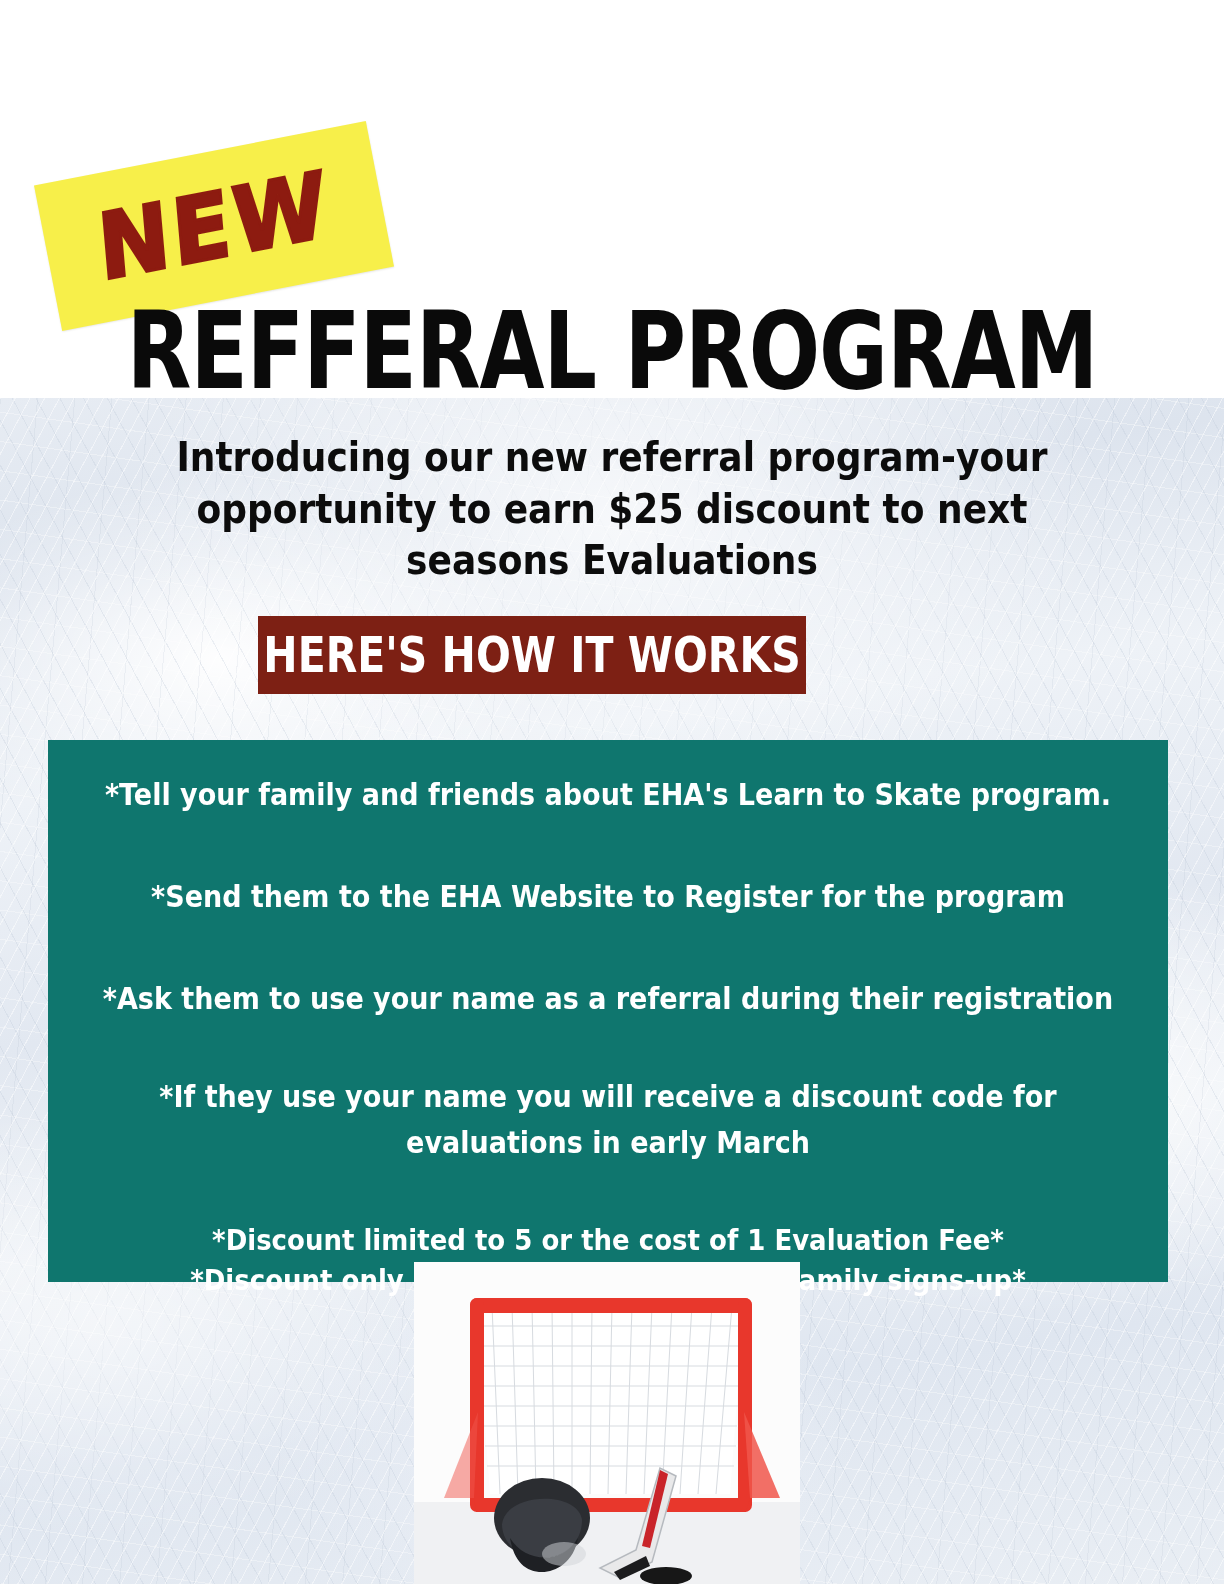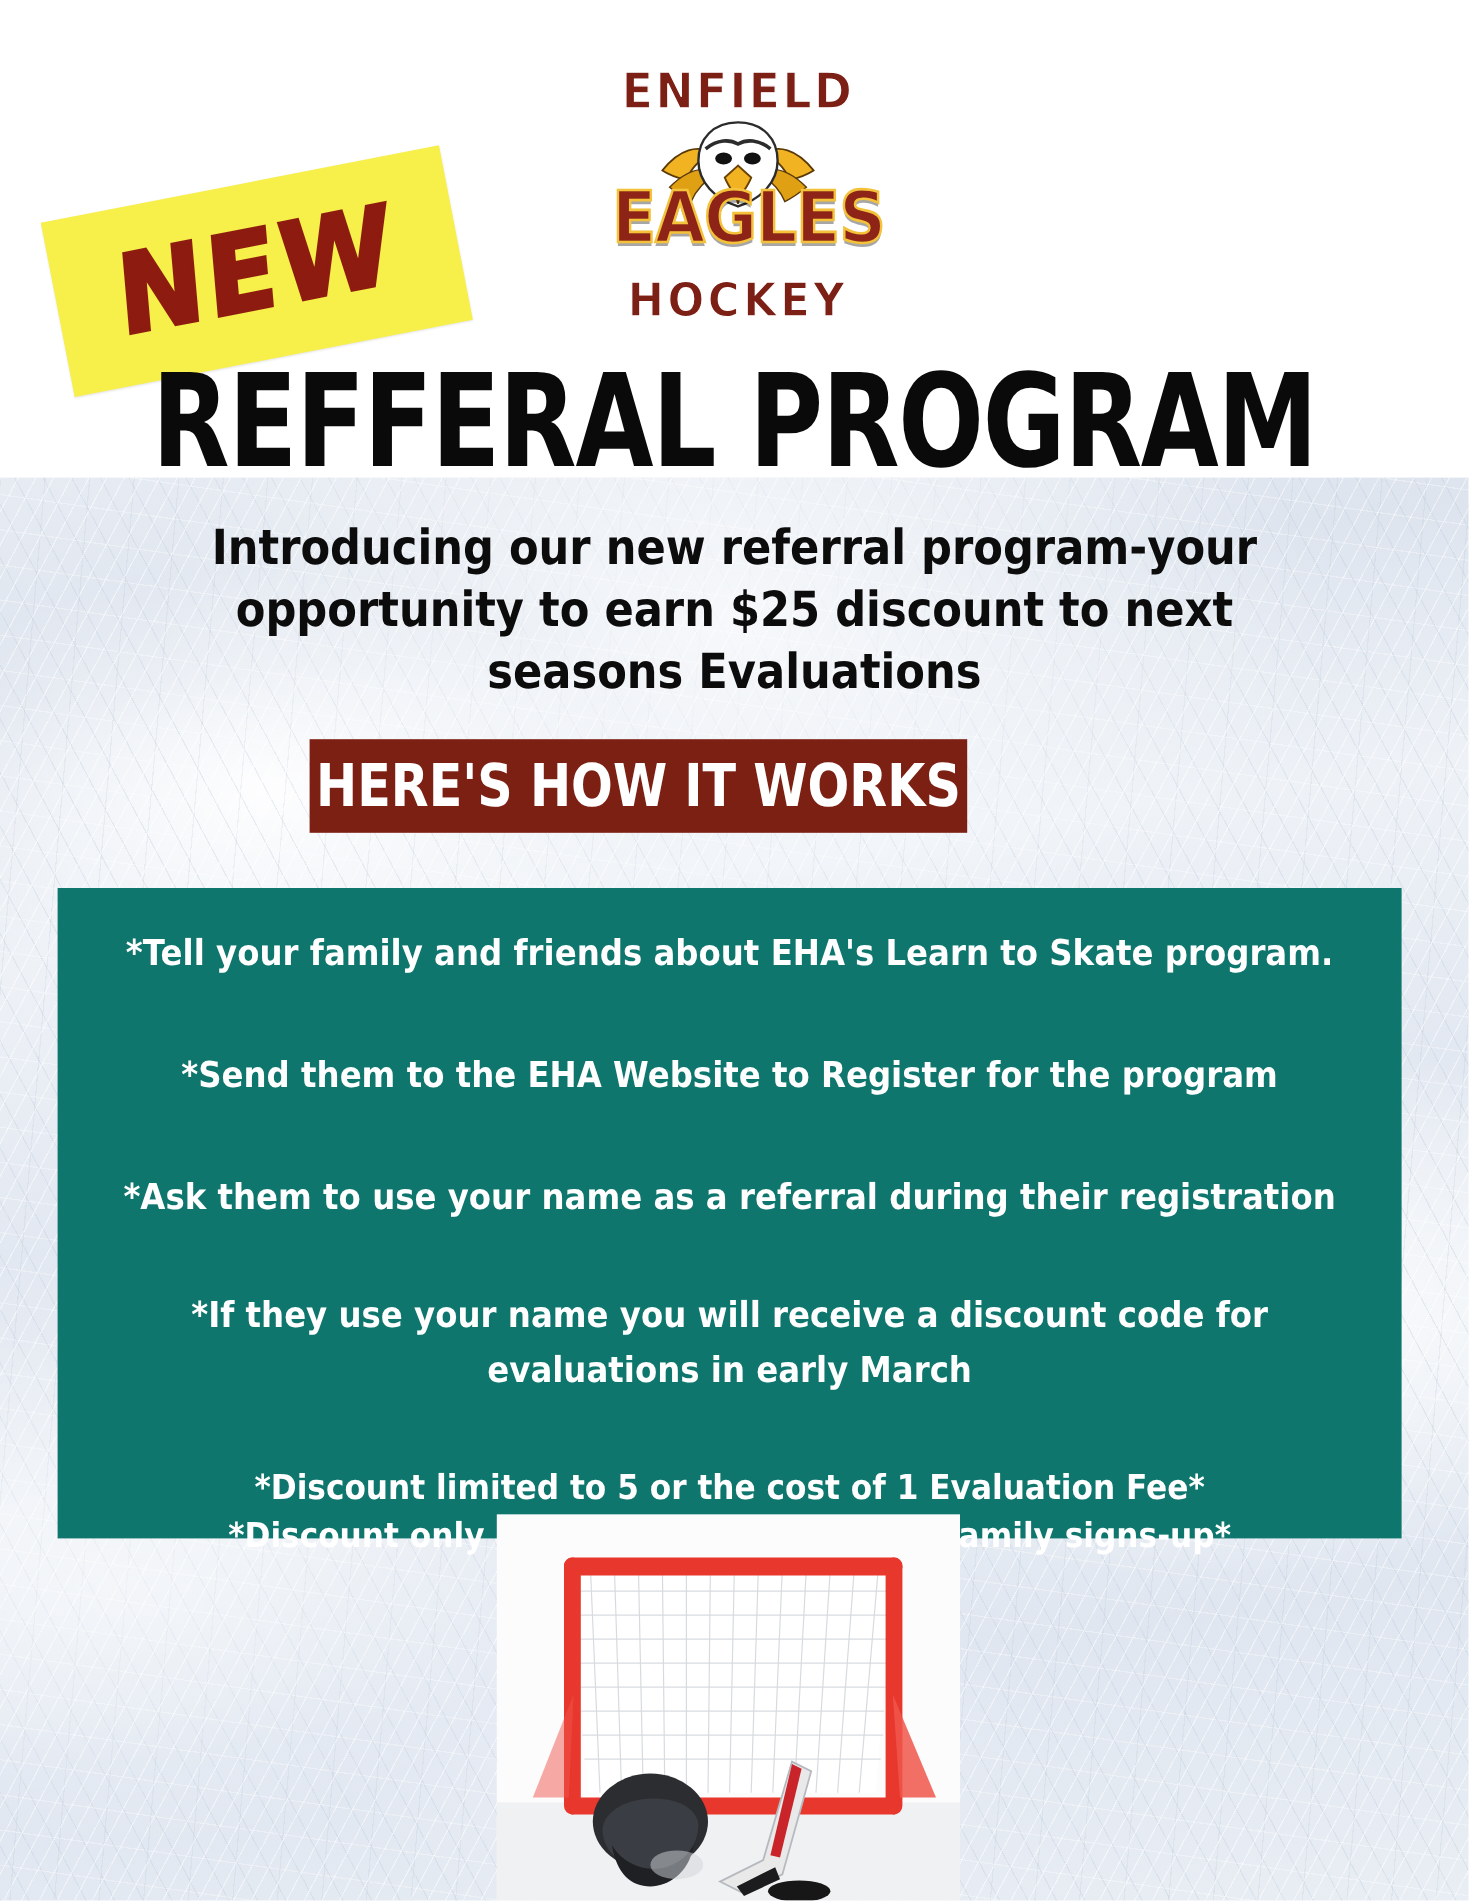--- a/index.html
+++ b/index.html
@@ -244,43 +244,20 @@
 </head>
 <body>
 
 <div id="poster">
 
   <div class="ice-bg">
     <div class="ice-scratches"></div>
     <div class="ice-haze"></div>
   </div>
 
-  <div class="logo">
-    <div class="logo-arc">ENFIELD</div>
-
-    <svg class="logo-eagle" viewBox="0 0 134 98">
-
-      <path d="M4 44 C18 26 34 22 46 30 C36 34 28 42 24 52 C16 50 10 48 4 44 Z" fill="#f2b322" stroke="#5a3a08" stroke-width="1.5"></path>
-      <path d="M130 44 C116 26 100 22 88 30 C98 34 106 42 110 52 C118 50 124 48 130 44 Z" fill="#f2b322" stroke="#5a3a08" stroke-width="1.5"></path>
-      <path d="M10 58 C24 44 38 40 50 46 C40 52 32 60 28 70 C20 66 15 62 10 58 Z" fill="#e0a014" stroke="#5a3a08" stroke-width="1.2"></path>
-      <path d="M124 58 C110 44 96 40 84 46 C94 52 102 60 106 70 C114 66 119 62 124 58 Z" fill="#e0a014" stroke="#5a3a08" stroke-width="1.2"></path>
-
-      <path d="M67 4 C46 4 34 18 34 36 C34 54 48 68 67 74 C86 68 100 54 100 36 C100 18 88 4 67 4 Z" fill="#ffffff" stroke="#2c2c2c" stroke-width="2"></path>
-
-      <ellipse cx="55" cy="34" rx="7" ry="5" fill="#111111"></ellipse>
-      <ellipse cx="79" cy="34" rx="7" ry="5" fill="#111111"></ellipse>
-
-      <path d="M67 40 L56 50 C60 60 67 66 67 72 C67 66 74 60 78 50 Z" fill="#f2b322" stroke="#6b4206" stroke-width="1.6"></path>
-
-      <path d="M40 26 C50 18 60 18 67 22 C74 18 84 18 94 26" fill="none" stroke="#2c2c2c" stroke-width="3"></path>
-    </svg>
-
-    <div class="logo-mid">EAGLES</div>
-    <div class="logo-bottom">HOCKEY</div>
-  </div>
 
   <div class="new-banner">
     <div class="new-banner-text">NEW</div>
   </div>
 
   <div class="main-title">REFFERAL PROGRAM</div>
 
   <div class="intro">Introducing our new referral program-your opportunity to earn $25 discount to next seasons Evaluations</div>
 
   <div class="how-bar">

